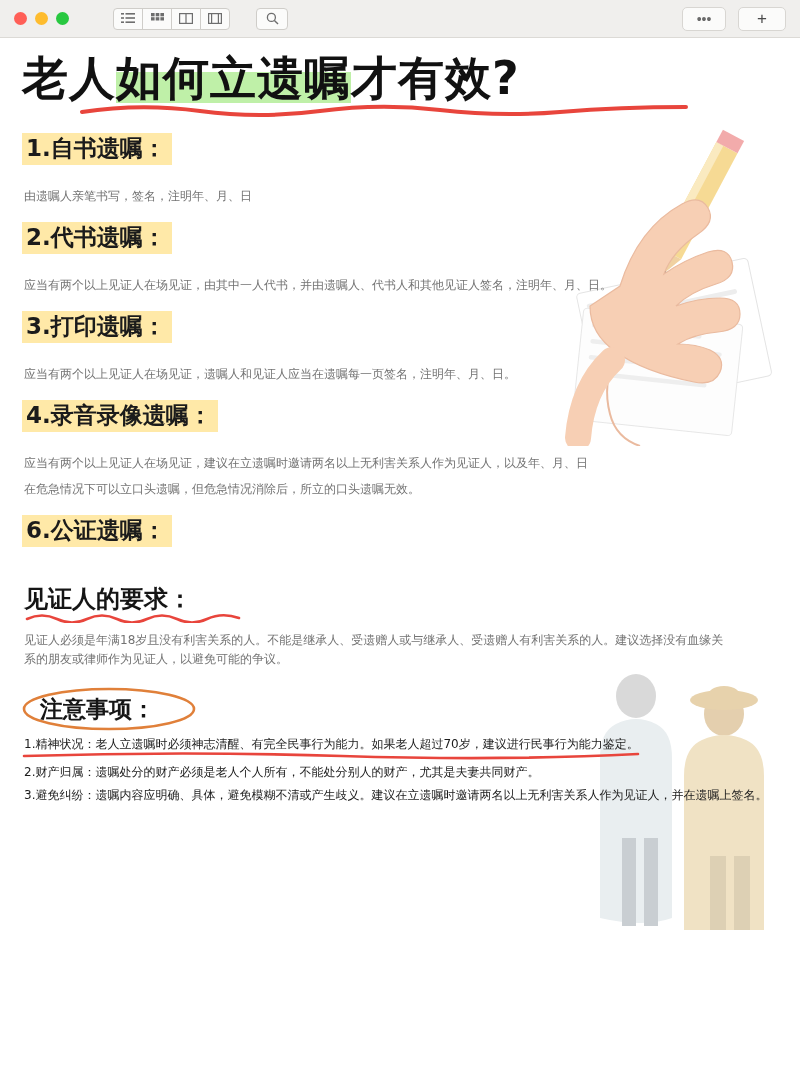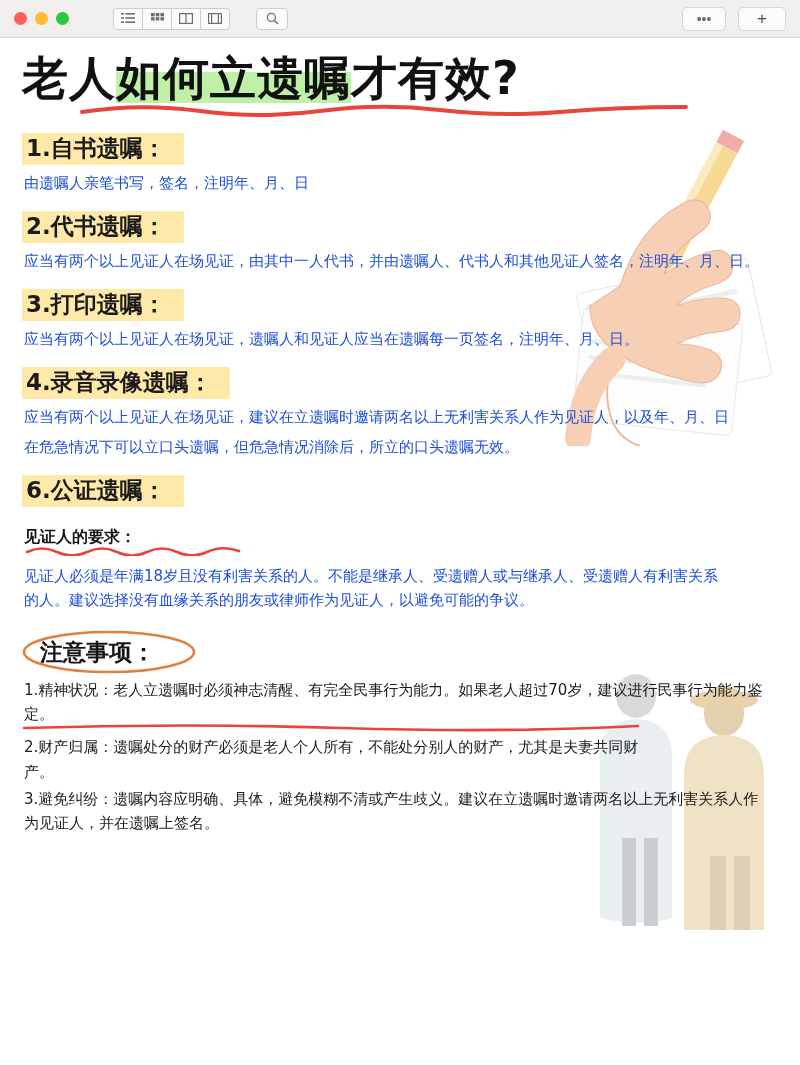--- a/index.html
+++ b/index.html
@@ -143,40 +143,40 @@
     margin: -6px 0 6px 58px;
     width: 610px;
     height: 16px;
   }
 
   .sec-head {
     font-family: "DejaVu Sans", "Liberation Sans", sans-serif;
     font-size: 23px;
     font-weight: bold;
     color: #1b1b1b;
-    margin: 10px 0 4px 0;
+    margin: 10px 0 20px 0;
     display: inline-block;
-    padding: 1px 18px 2px 4px;
+    padding: 1px 6px 2px 4px;
     background: #ffe9a8;
     line-height: 1.25;
   }
   .para {
     font-family: "DejaVu Sans", "Liberation Sans", sans-serif;
-    font-size: 15px;
-    color: #1d4ed8;
+    font-size: 12px;
+    color: #737373;
     line-height: 1.62;
     margin: 2px 0 6px 2px;
     max-width: 745px;
   }
   .para.narrow { max-width: 470px; }
   .para.mid { max-width: 700px; }
 
   .witness-head {
     font-family: "DejaVu Sans", "Liberation Sans", sans-serif;
-    font-size: 16px;
+    font-size: 24px;
     font-weight: bold;
     color: #151515;
     margin: 16px 0 0 2px;
     display: inline-block;
     position: relative;
   }
   .squiggle { display: block; margin: -4px 0 8px 2px; }
 
   .notice-wrap {
     display: inline-block;
@@ -195,21 +195,21 @@
     z-index: 2;
   }
   .ellipse {
     position: absolute;
     left: -6px; top: -4px;
     z-index: 1;
   }
 
   .note-item {
     font-family: "DejaVu Sans", "Liberation Sans", sans-serif;
-    font-size: 15px;
+    font-size: 12px;
     color: #1c1c1c;
     line-height: 1.62;
     margin: 3px 0 3px 2px;
     max-width: 745px;
     position: relative;
   }
   .note-item.short { max-width: 640px; }
   .redline {
     display: block;
     height: 10px;

